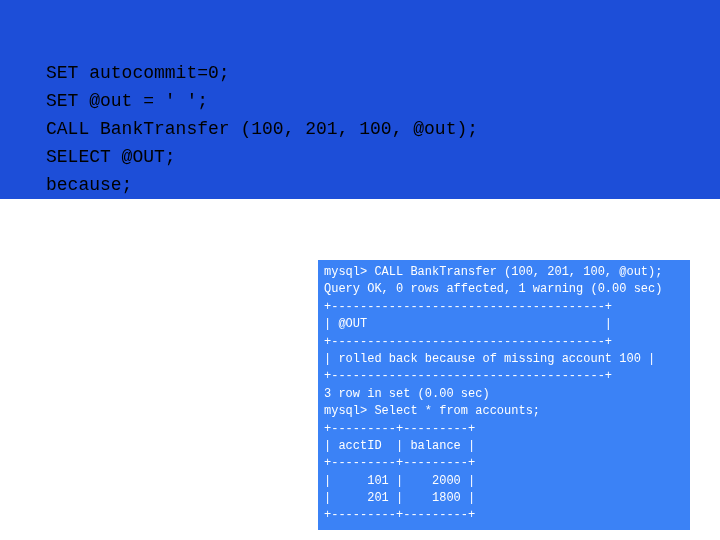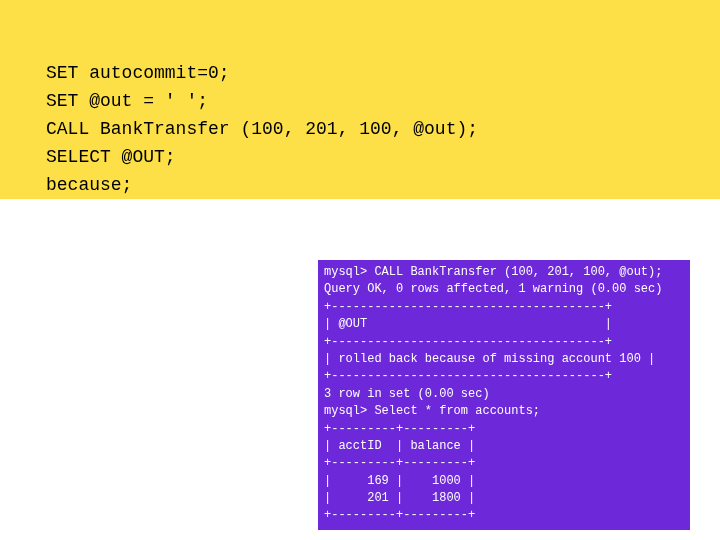--- a/index.html
+++ b/index.html
@@ -5,35 +5,35 @@
     * { margin: 0; padding: 0; box-sizing: border-box; }
     body {
       width: 720px;
       height: 540px;
       background: #ffffff;
       font-family: 'Courier New', Courier, monospace;
       overflow: hidden;
     }
     .code-area {
       padding: 60px 0 0 46px;
-      background: #fde047;
+      background: #1d4ed8;
     }
     .code-line {
       font-size: 18px;
       line-height: 1.55;
       color: #000000;
       white-space: pre;
     }
     .terminal-box {
       position: absolute;
       top: 260px;
       left: 318px;
       width: 372px;
       height: 270px;
-      background: #6d28d9;
+      background: #3b82f6;
       color: #ffffff;
       font-family: 'Courier New', Courier, monospace;
       font-size: 12px;
       line-height: 1.45;
       padding: 4px 6px;
       overflow: hidden;
     }
     .terminal-line {
       white-space: pre;
       color: #ffffff;
@@ -58,19 +58,19 @@
   <div class="terminal-line">| @OUT                                 |</div>
   <div class="terminal-line">+--------------------------------------+</div>
   <div class="terminal-line">| rolled back because of missing account 100 |</div>
   <div class="terminal-line">+--------------------------------------+</div>
   <div class="terminal-line">3 row in set (0.00 sec)</div>
   <div class="terminal-line"></div>
   <div class="terminal-line">mysql&gt; Select * from accounts;</div>
   <div class="terminal-line">+---------+---------+</div>
   <div class="terminal-line">| acctID  | balance |</div>
   <div class="terminal-line">+---------+---------+</div>
-  <div class="terminal-line">|     169 |    1000 |</div>
+  <div class="terminal-line">|     101 |    2000 |</div>
   <div class="terminal-line">|     201 |    1800 |</div>
   <div class="terminal-line">+---------+---------+</div>
 
   <div class="terminal-line"></div>
 
 </div>
 
 </body></html>

